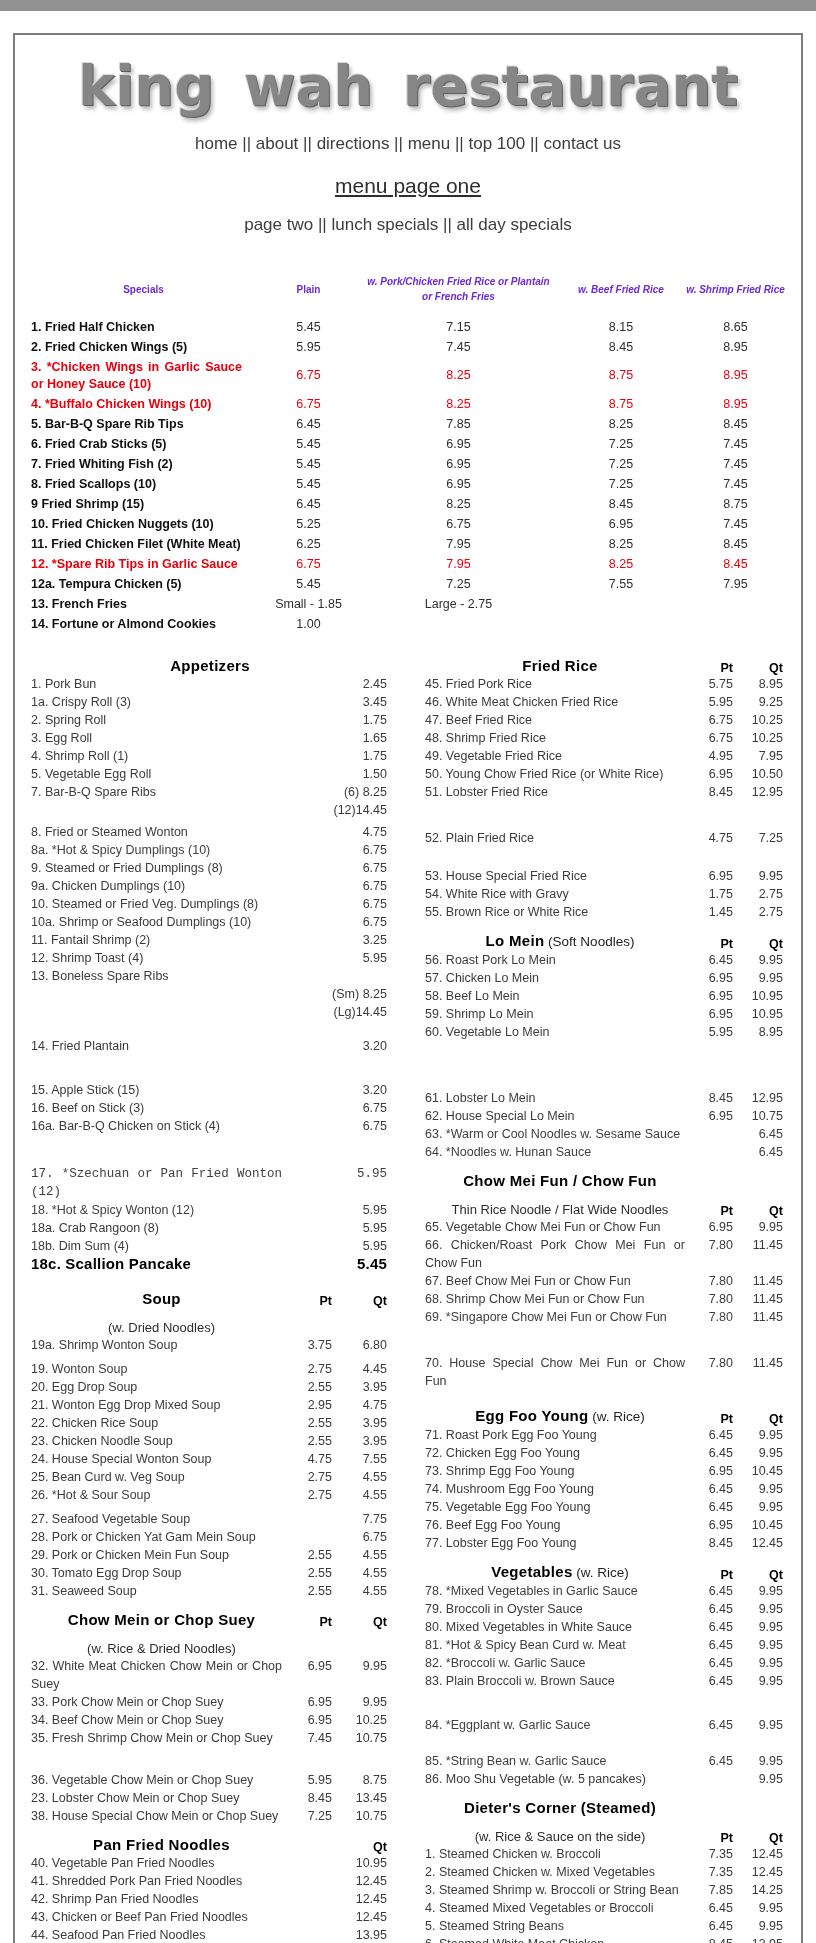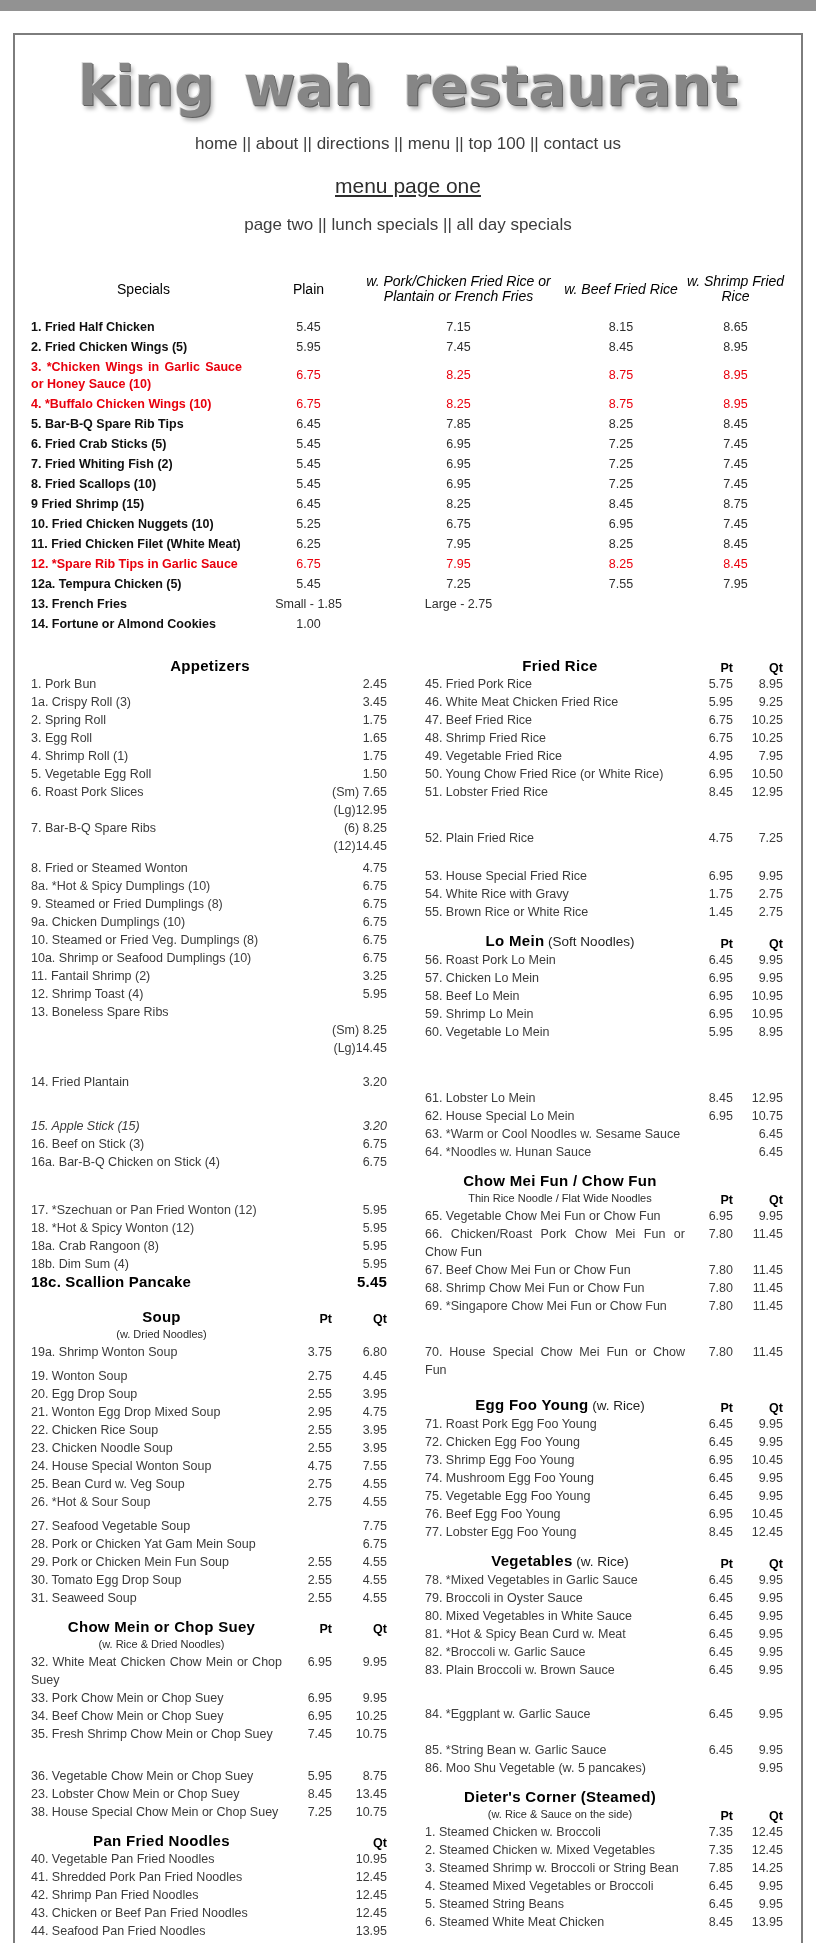--- a/index.html
+++ b/index.html
@@ -10,41 +10,41 @@
   .nav { text-align: center; font-size: 17px; color: #3d3d3d; margin-top: 16px; }
   .nav .sep { color: #3d3d3d; }
   .nav .nav-link { cursor: pointer; }
   .page-title-line { text-align: center; margin-top: 20px; }
   .page-title { font-size: 21px; color: #2d2d2d; text-decoration: underline; }
   .subnav { text-align: center; font-size: 17px; color: #3d3d3d; margin-top: 17px; }
 
   
   .specials { margin-top: 26px; }
   .sp-grid { display: grid; grid-template-columns: 225px 105px 195px 130px 99px; }
-  .sp-head { font-size: 14px; font-weight: normal; color: #000000; align-items: center; min-height: 56px; }
+  .sp-head { font-size: 10px; font-weight: bold; color: #6d28d9; align-items: center; min-height: 56px; }
   .sp-head .hc { text-align: center; line-height: 15px; }
   .sp-head .italic { font-style: italic; }
   .sp-row { font-size: 12.5px; line-height: 17px; align-items: center; padding: 1.5px 0; }
   .sp-row .nm { font-weight: bold; color: #101010; text-align: justify; padding-right: 14px; }
   .sp-row .pv { text-align: center; color: #2e2e2e; }
   .sp-row.red .nm, .sp-row.red .pv { color: #e8000d; }
 
   
   .columns { display: flex; gap: 36px; margin-top: 12px; }
   .col { }
   .col-left  { --pt: 42px; --qt: 55px; width: 358px; }
   .col-right { --pt: 40px; --qt: 50px; width: 360px; }
   .sec { margin-top: 10px; }
   .sec-head, .sec-sub, .item { display: grid; grid-template-columns: 1fr var(--pt) var(--qt); }
   .sec-title-wrap { text-align: center; font-size: 15px; font-weight: bold; color: #000; letter-spacing: .3px; line-height: 19px; }
   .sec-title-wrap.span-all { grid-column: 1 / 4; }
   .sec-suffix { font-weight: normal; letter-spacing: 0; font-size: 13.5px; color: #1e1e1e; }
   .col-label { text-align: right; font-weight: bold; font-size: 12.5px; color: #000; align-self: end; padding-right: 2px; }
   .sec-sub { margin-top: 0px; }
-  .sub-text { text-align: center; font-size: 11px; color: #2c2c2c; line-height: 17px; }
+  .sub-text { text-align: center; font-size: 13px; color: #2c2c2c; line-height: 17px; margin-top: 11px; }
   .item { font-size: 12.5px; color: #3b3b3b; line-height: 18px; align-items: start; }
   .item .name { text-align: justify; padding-right: 10px; }
   .item .pt, .item .qt { text-align: right; padding-right: 2px; white-space: nowrap; }
   .item.red { color: #404040; }
   .item.bold { font-weight: bold; color: #000; font-size: 15px; letter-spacing: .2px; }
   .price-lines { grid-column: 2 / 4; text-align: right; padding-right: 2px; }
   .price-lines div { line-height: 18px; min-height: 18px; }
 </style>
 </head>
 <body>
@@ -210,27 +210,20 @@
             <div class="name">4. Shrimp Roll (1)</div>
             <div class="pt"></div>
             <div class="qt">1.75</div>
           </div>
           <div class="item">
             <div class="name">5. Vegetable Egg Roll</div>
             <div class="pt"></div>
             <div class="qt">1.50</div>
           </div>
           <div class="item">
-            <div class="name">6. Roast Pork Slices</div>
-            <div class="price-lines">
-              <div>(Sm) 7.65</div>
-              <div>(Lg)12.95</div>
-            </div>
-          </div>
-          <div class="item">
             <div class="name">7. Bar-B-Q Spare Ribs</div>
             <div class="price-lines">
               <div>(6) 8.25</div>
               <div>(12)14.45</div>
             </div>
           </div>
           <div class="item" style="margin-top: 4px;">
             <div class="name">8. Fried or Steamed Wonton</div>
             <div class="pt"></div>
             <div class="qt">4.75</div>
@@ -276,36 +269,36 @@
               <div>&nbsp;</div>
               <div>(Sm) 8.25</div>
               <div>(Lg)14.45</div>
             </div>
           </div>
           <div class="item" style="margin-top: 16px;">
             <div class="name">14. Fried Plantain</div>
             <div class="pt"></div>
             <div class="qt">3.20</div>
           </div>
-          <div class="item" style="margin-top: 26px; font-style: italic;">
+          <div class="item" style="margin-top: 26px;">
             <div class="name">15. Apple Stick (15)</div>
             <div class="pt"></div>
             <div class="qt">3.20</div>
           </div>
           <div class="item">
             <div class="name">16. Beef on Stick (3)</div>
             <div class="pt"></div>
             <div class="qt">6.75</div>
           </div>
           <div class="item">
             <div class="name">16a. Bar-B-Q Chicken on Stick (4)</div>
             <div class="pt"></div>
             <div class="qt">6.75</div>
           </div>
-          <div class="item red" style="margin-top: 30px;">
+          <div class="item red" style="margin-top: 30px; font-family: Liberation Mono, monospace;">
             <div class="name">17. *Szechuan or Pan Fried Wonton (12)</div>
             <div class="pt"></div>
             <div class="qt">5.95</div>
           </div>
           <div class="item red">
             <div class="name">18. *Hot &amp; Spicy Wonton (12)</div>
             <div class="pt"></div>
             <div class="qt">5.95</div>
           </div>
           <div class="item">

